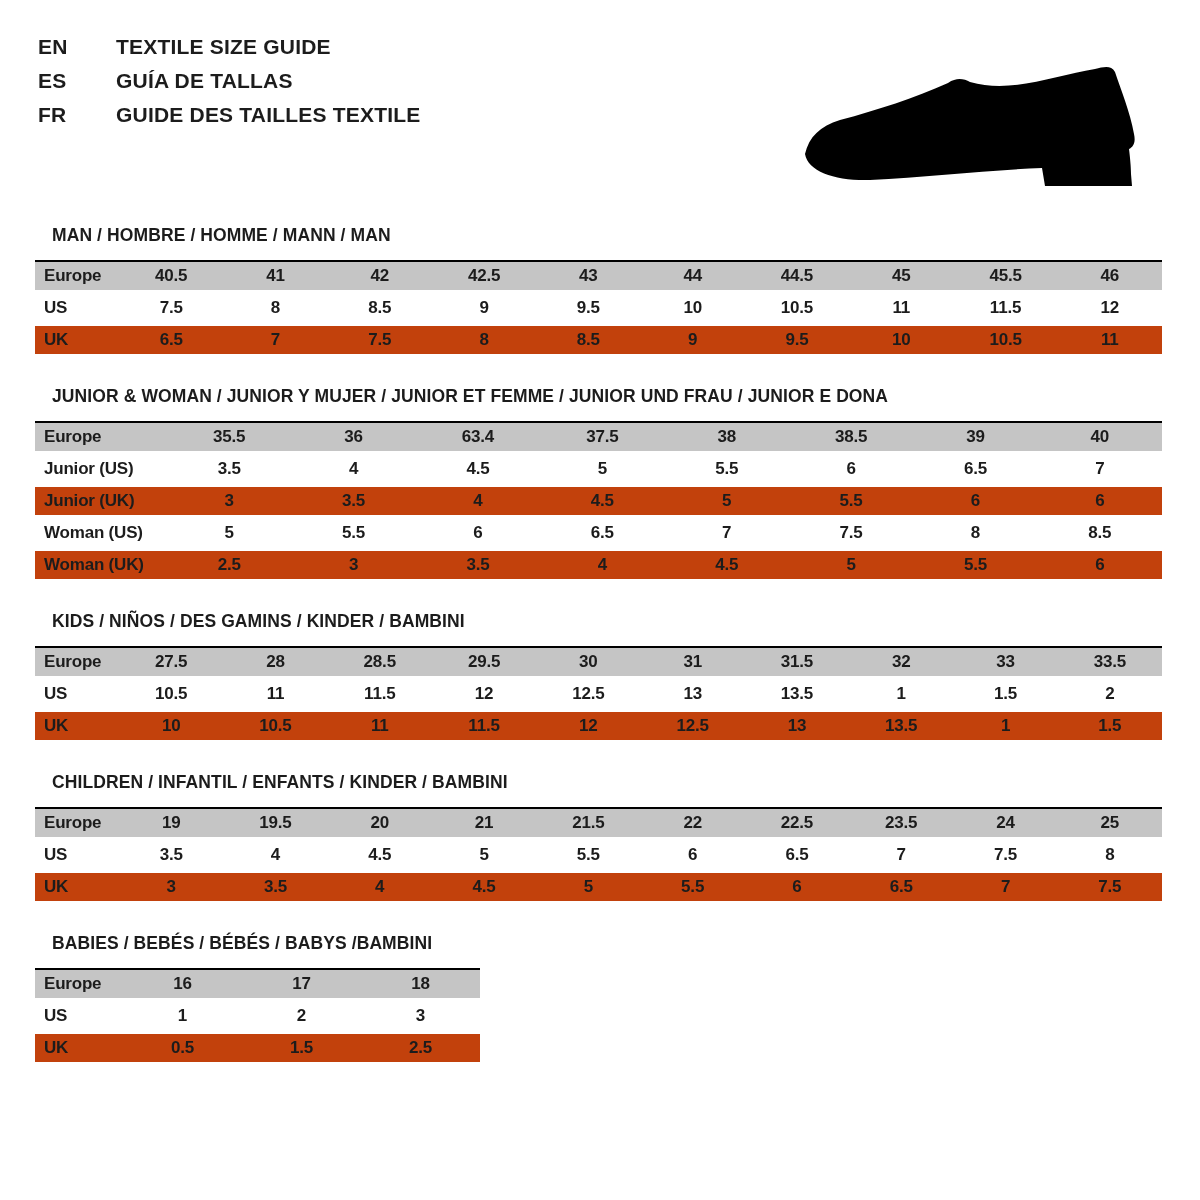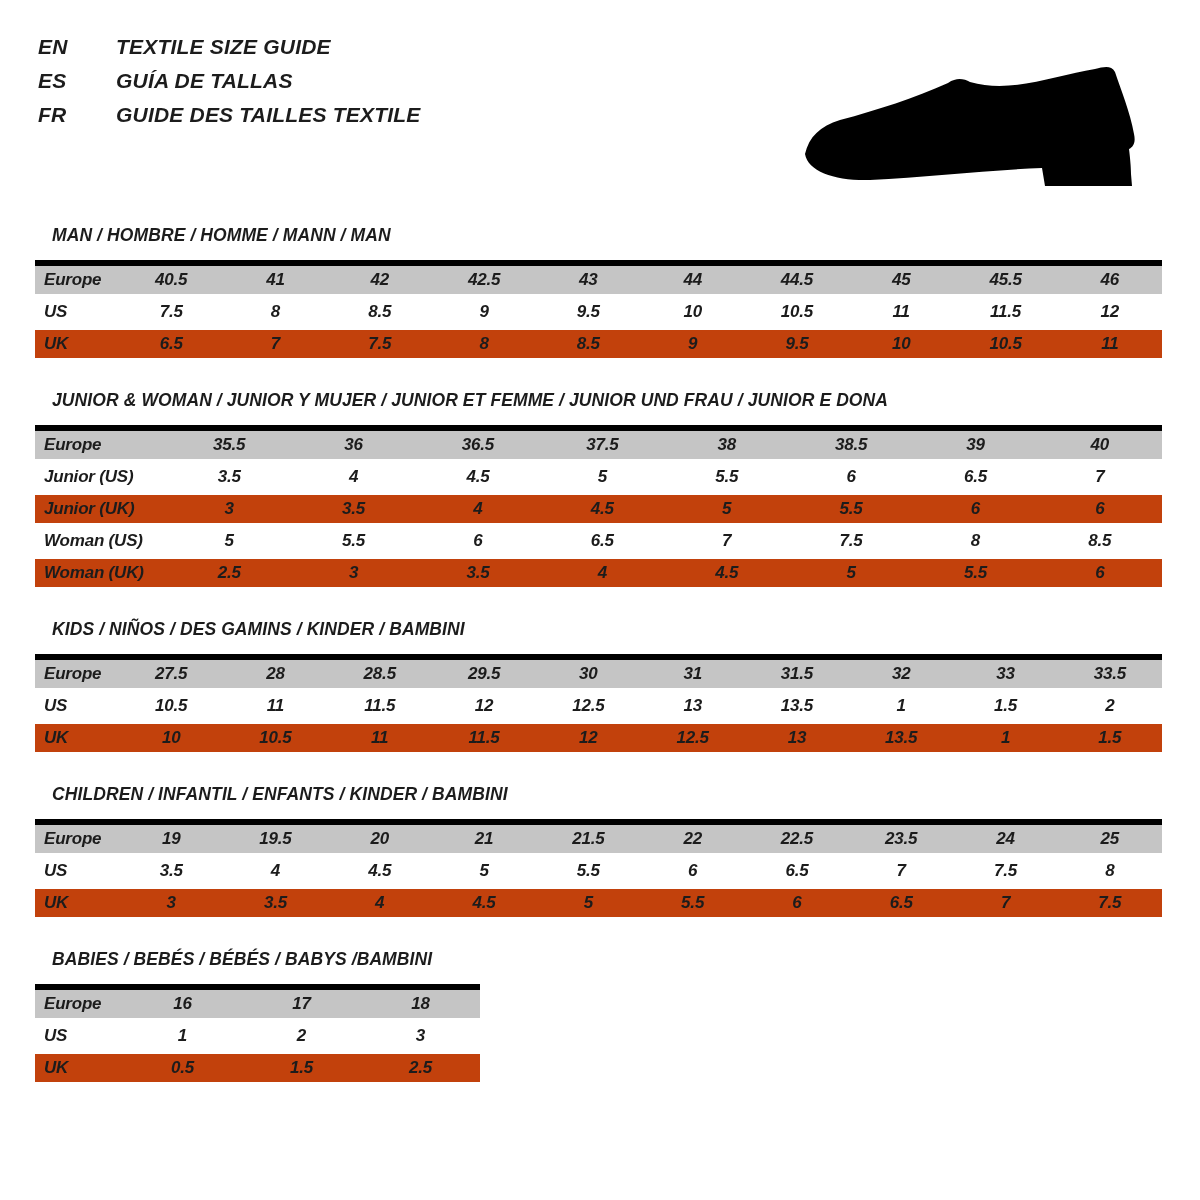--- a/index.html
+++ b/index.html
@@ -11,21 +11,20 @@
     font-family: "Liberation Sans", sans-serif;
     color: #1c1c1c;
     overflow: hidden;
   }
   .page {
     position: relative;
     width: 1200px;
     height: 1200px;
     padding: 30px 35px 12px 38px;
     box-sizing: border-box;
-    font-style: italic;
   }
   
   .lang-block { }
   .lang-row {
     display: flex;
     line-height: 34px;
     font-size: 21px;
     font-weight: 700;
     letter-spacing: 0.2px;
   }
@@ -72,21 +71,21 @@
     padding: 0;
     letter-spacing: -0.2px;
     white-space: nowrap;
   }
   .size-table td.label-cell {
     text-align: left;
     padding-left: 9px;
   }
   .size-table tr.row-header td {
     background: #c5c5c5;
-    border-top: 6px solid #000000;
+    border-top: 2px solid #000000;
   }
   .size-table tr.row-alt td { background: #c2410c; }
   .size-table tr.row-plain td { background: #ffffff; }
 </style>
 </head>
 <body>
 
 <div class="page">
 
   <div class="lang-block">
@@ -197,21 +196,21 @@
             <col>
             <col>
             <col>
             <col>
           </colgroup>
       <tbody>
             <tr class="row-header">
               <td class="label-cell">Europe</td>
               <td>35.5</td>
               <td>36</td>
-              <td>36.5</td>
+              <td>63.4</td>
               <td>37.5</td>
               <td>38</td>
               <td>38.5</td>
               <td>39</td>
               <td>40</td>
             </tr>
             <tr class="row-plain">
               <td class="label-cell">Junior (US)</td>
               <td>3.5</td>
               <td>4</td>

